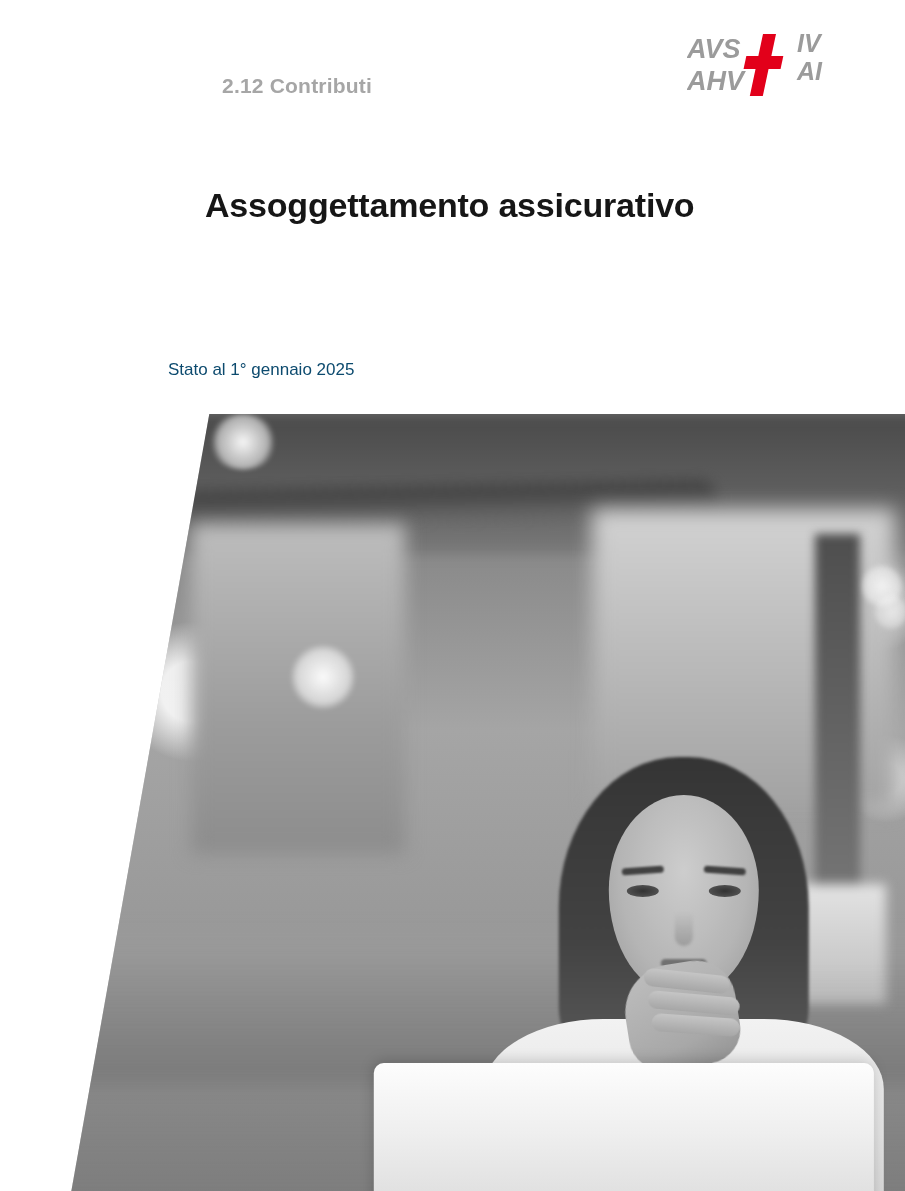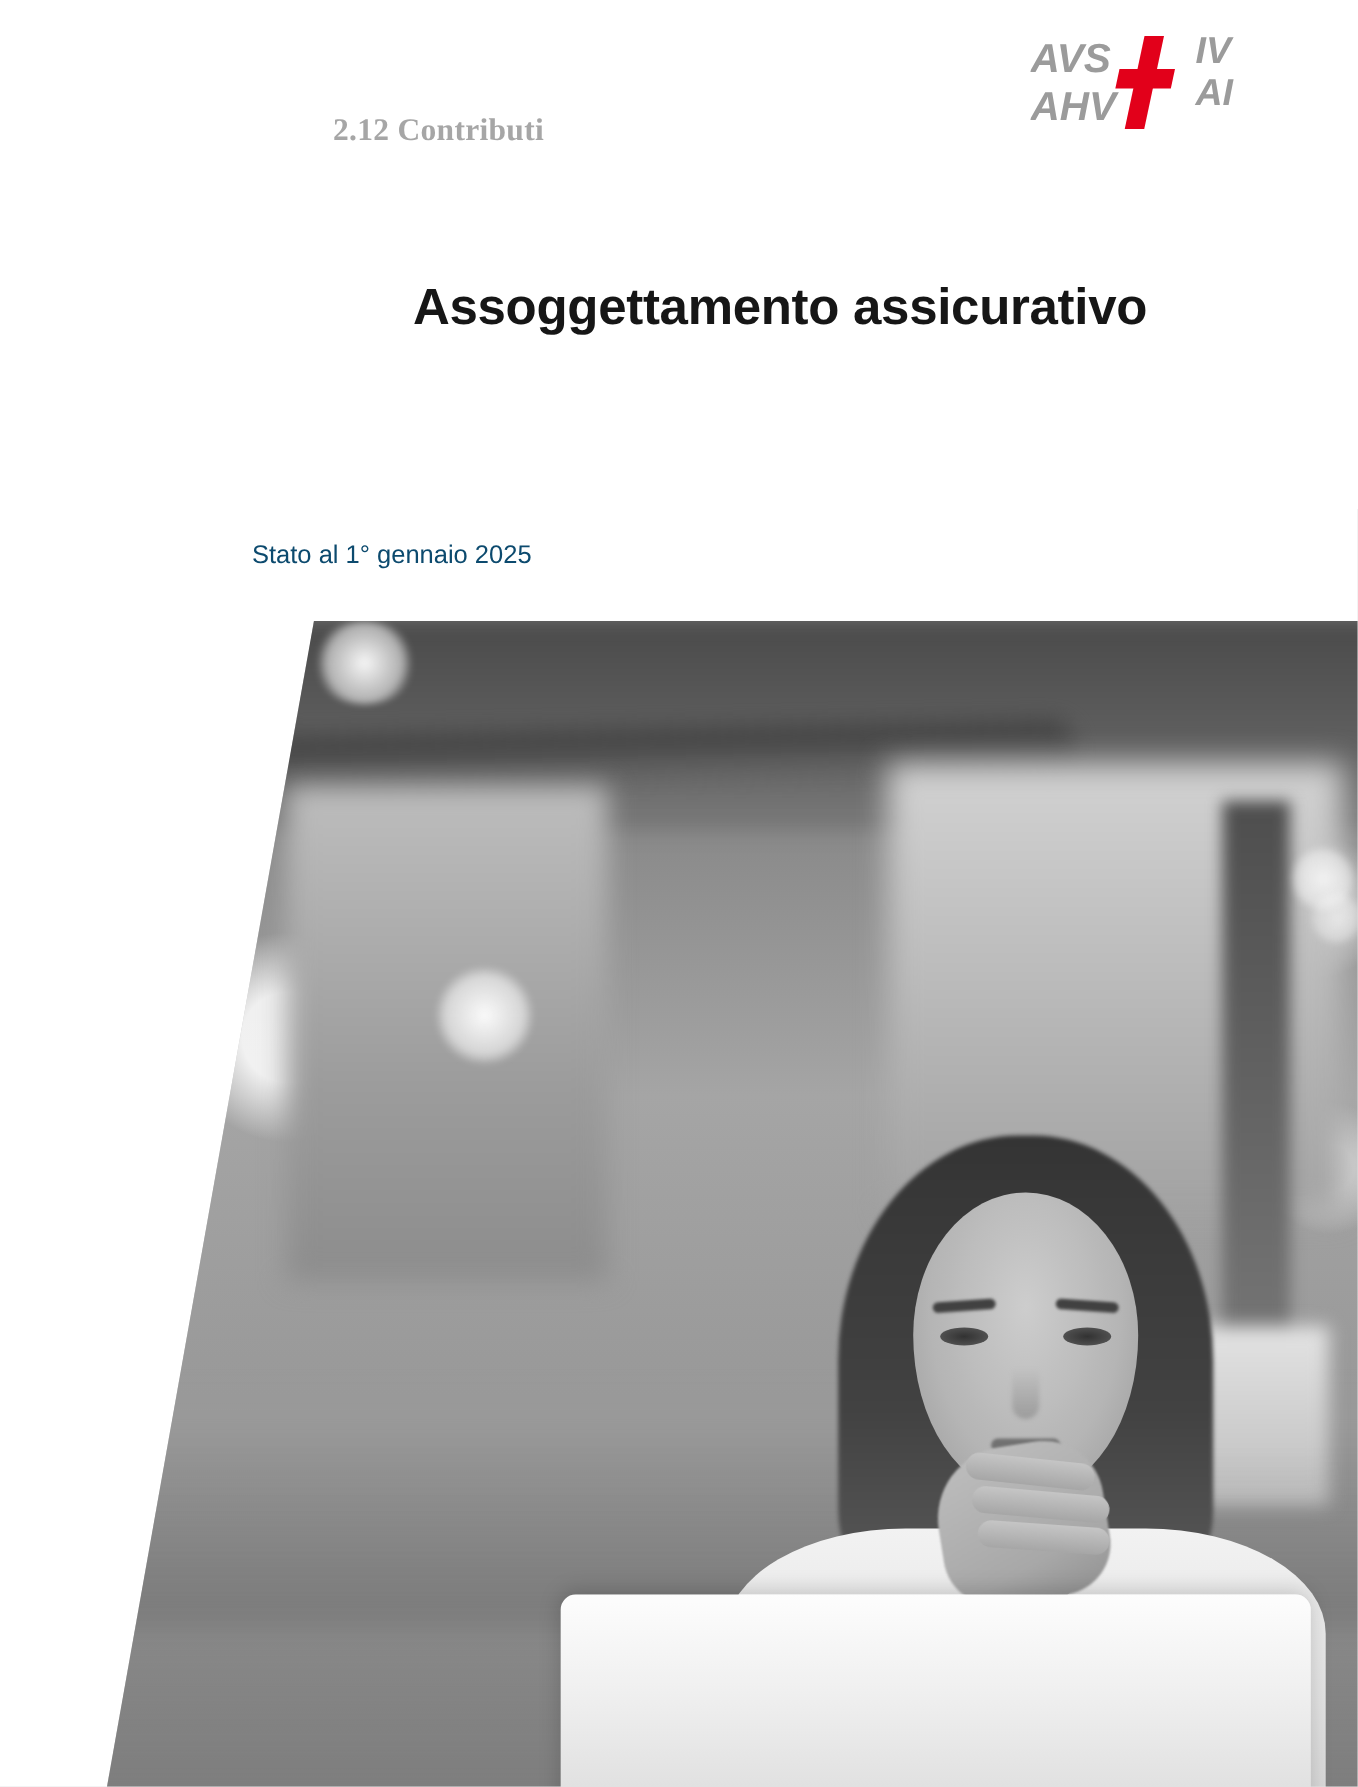--- a/index.html
+++ b/index.html
@@ -18,45 +18,43 @@
 
   
   .doc-category {
     position: absolute;
     left: 222px;
     top: 74px;
     font-size: 21px;
     font-weight: bold;
     color: #a6a6a6;
     letter-spacing: 0.2px;
-    font-family: Liberation Serif, serif;
   }
 
   
   .logo {
     position: absolute;
     right: 58px;
-    top: 18px;
+    top: 28px;
     width: 160px;
     height: 80px;
   }
   .logo svg { display: block; }
 
   
   .doc-title {
     position: absolute;
     left: 205px;
     top: 162px;
     right: 70px;
     font-size: 34px;
     font-weight: bold;
     color: #161616;
     letter-spacing: -0.2px;
     line-height: 1.2;
-    text-align: center;
   }
 
   
   .doc-status {
     position: absolute;
     left: 168px;
     top: 360px;
     font-size: 17px;
     color: #0c4a6e;
   }

